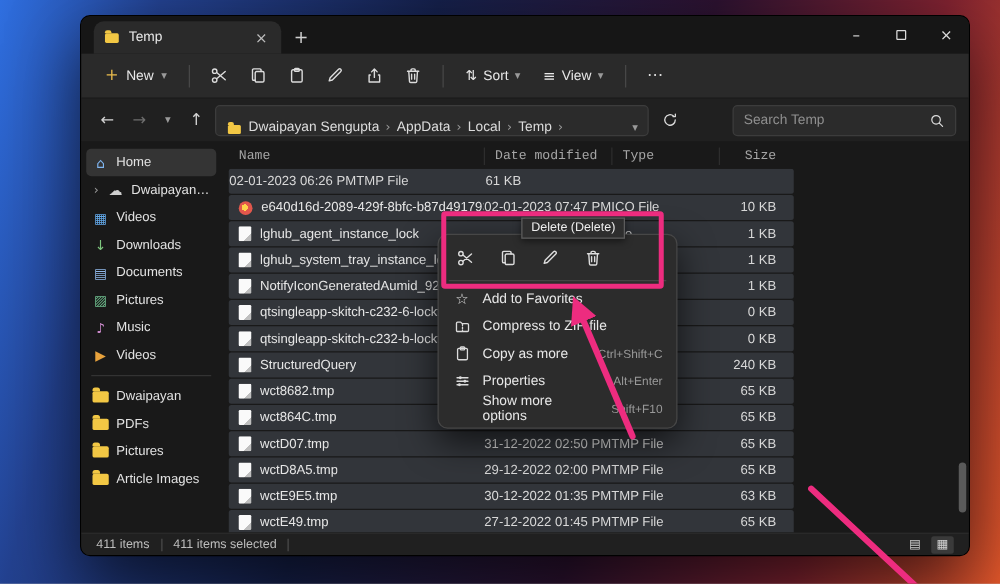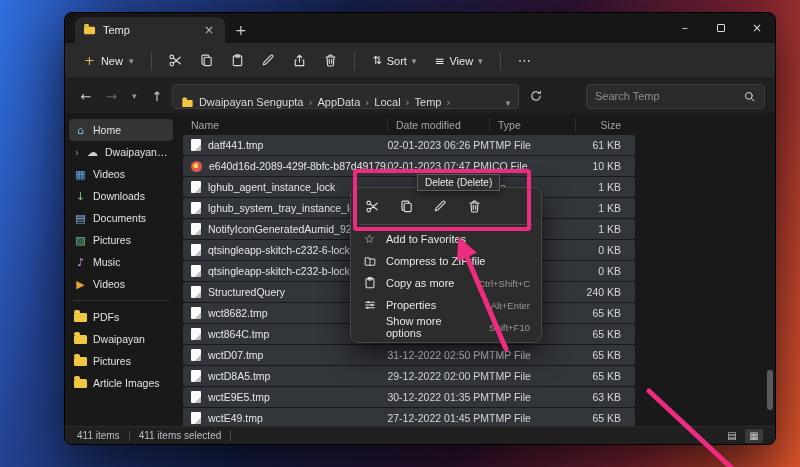--- a/index.html
+++ b/index.html
@@ -73,21 +73,21 @@
   .side-sep { height:1px; background:#333; margin:5px 4px; }
   .c-home{color:#7fb5f0} .c-cloud{color:#cfcfcf} .c-desktop{color:#62a8e8}
   .c-down{color:#7ec77e} .c-doc{color:#8fb7e8} .c-pic{color:#6fbf8f}
   .c-music{color:#d993d9} .c-video{color:#e8a23c}
 
   .fold { width:13px; height:9px; background:#f2c744; border-radius:1.5px; position:relative; flex:none; display:inline-block; }
   .fold::before { content:""; position:absolute; top:-3px; left:0; width:6px; height:3px; background:#f2c744; border-radius:2px 2px 0 0; }
 
   .main { flex:1; display:flex; flex-direction:column; padding-top:2px; position:relative; overflow:hidden; }
   .lheader { height:20px; display:flex; align-items:center; font-size:10.5px; color:#a6a6a6; flex:none; }
-  .lh { padding-left:8px; border-left:1px solid #2d2d2d; height:14px; display:flex; align-items:center; }
+  .lh { padding-left:8px; border-left:1px solid #2d2d2d; height:14px; display:flex; align-items:center;font-family:Liberation Mono, monospace; }
   .lh.first { border-left:none; padding-left:14px; width:210px; }
   .lh.date { width:102px; } .lh.type { width:86px; } .lh.size { width:52px; justify-content:flex-end; padding-right:6px; }
 
   .rows { flex:1; overflow:hidden; }
   .row { display:flex; align-items:center; height:20px; margin:0 0 1px 6px; width:452px; background:#32353a; border-radius:2px; font-size:10.5px; color:#e6e6e6; }
   .c-name { width:204px; display:flex; align-items:center; gap:7px; padding-left:8px; overflow:hidden; white-space:nowrap; flex:none; }
   .nm { overflow:hidden; }
   .c-date { width:102px; flex:none; white-space:nowrap; overflow:hidden; color:#d8d8d8;text-align:right; }
   .c-type { width:86px; flex:none; white-space:nowrap; overflow:hidden; color:#d8d8d8; }
   .c-size { width:52px; flex:none; text-align:right; padding-right:6px; color:#d8d8d8; }
@@ -266,49 +266,45 @@
           <span class="gi c-music">♪</span>
           <span class="sl">Music</span>
         </div>
       <div class="side-item">
           <span class="gi c-video">▶</span>
           <span class="sl">Videos</span>
         </div>
       <div class="side-sep"></div>
       <div class="side-item">
           <span class="fold"></span>
+          <span class="sl">Dwaipayan</span>
+        </div>
+      <div class="side-item">
+          <span class="fold"></span>
           <span class="sl">PDFs</span>
-        </div>
-      <div class="side-item">
-          <span class="fold"></span>
-          <span class="sl">Dwaipayan</span>
         </div>
       <div class="side-item">
           <span class="fold"></span>
           <span class="sl">Pictures</span>
         </div>
       <div class="side-item">
           <span class="fold"></span>
           <span class="sl">Article Images</span>
         </div>
     </div>
 
     <div class="main">
       <div class="lheader">
         <span class="lh first">Name</span>
         <span class="lh date">Date modified</span>
         <span class="lh type">Type</span>
         <span class="lh size">Size</span>
       </div>
       <div class="rows">
         <div class="row">
-            <span class="c-name">
-              <span class="fi"></span>
-              <span class="nm">datf441.tmp</span>
-            </span>
             <span class="c-date">02-01-2023 06:26 PM</span>
             <span class="c-type">TMP File</span>
             <span class="c-size">61 KB</span>
           </div>
         <div class="row">
             <span class="c-name">
               <span class="fi ico"></span>
               <span class="nm">e640d16d-2089-429f-8bfc-b87d49179394.tmp</span>
             </span>
             <span class="c-date">02-01-2023 07:47 PM</span>

